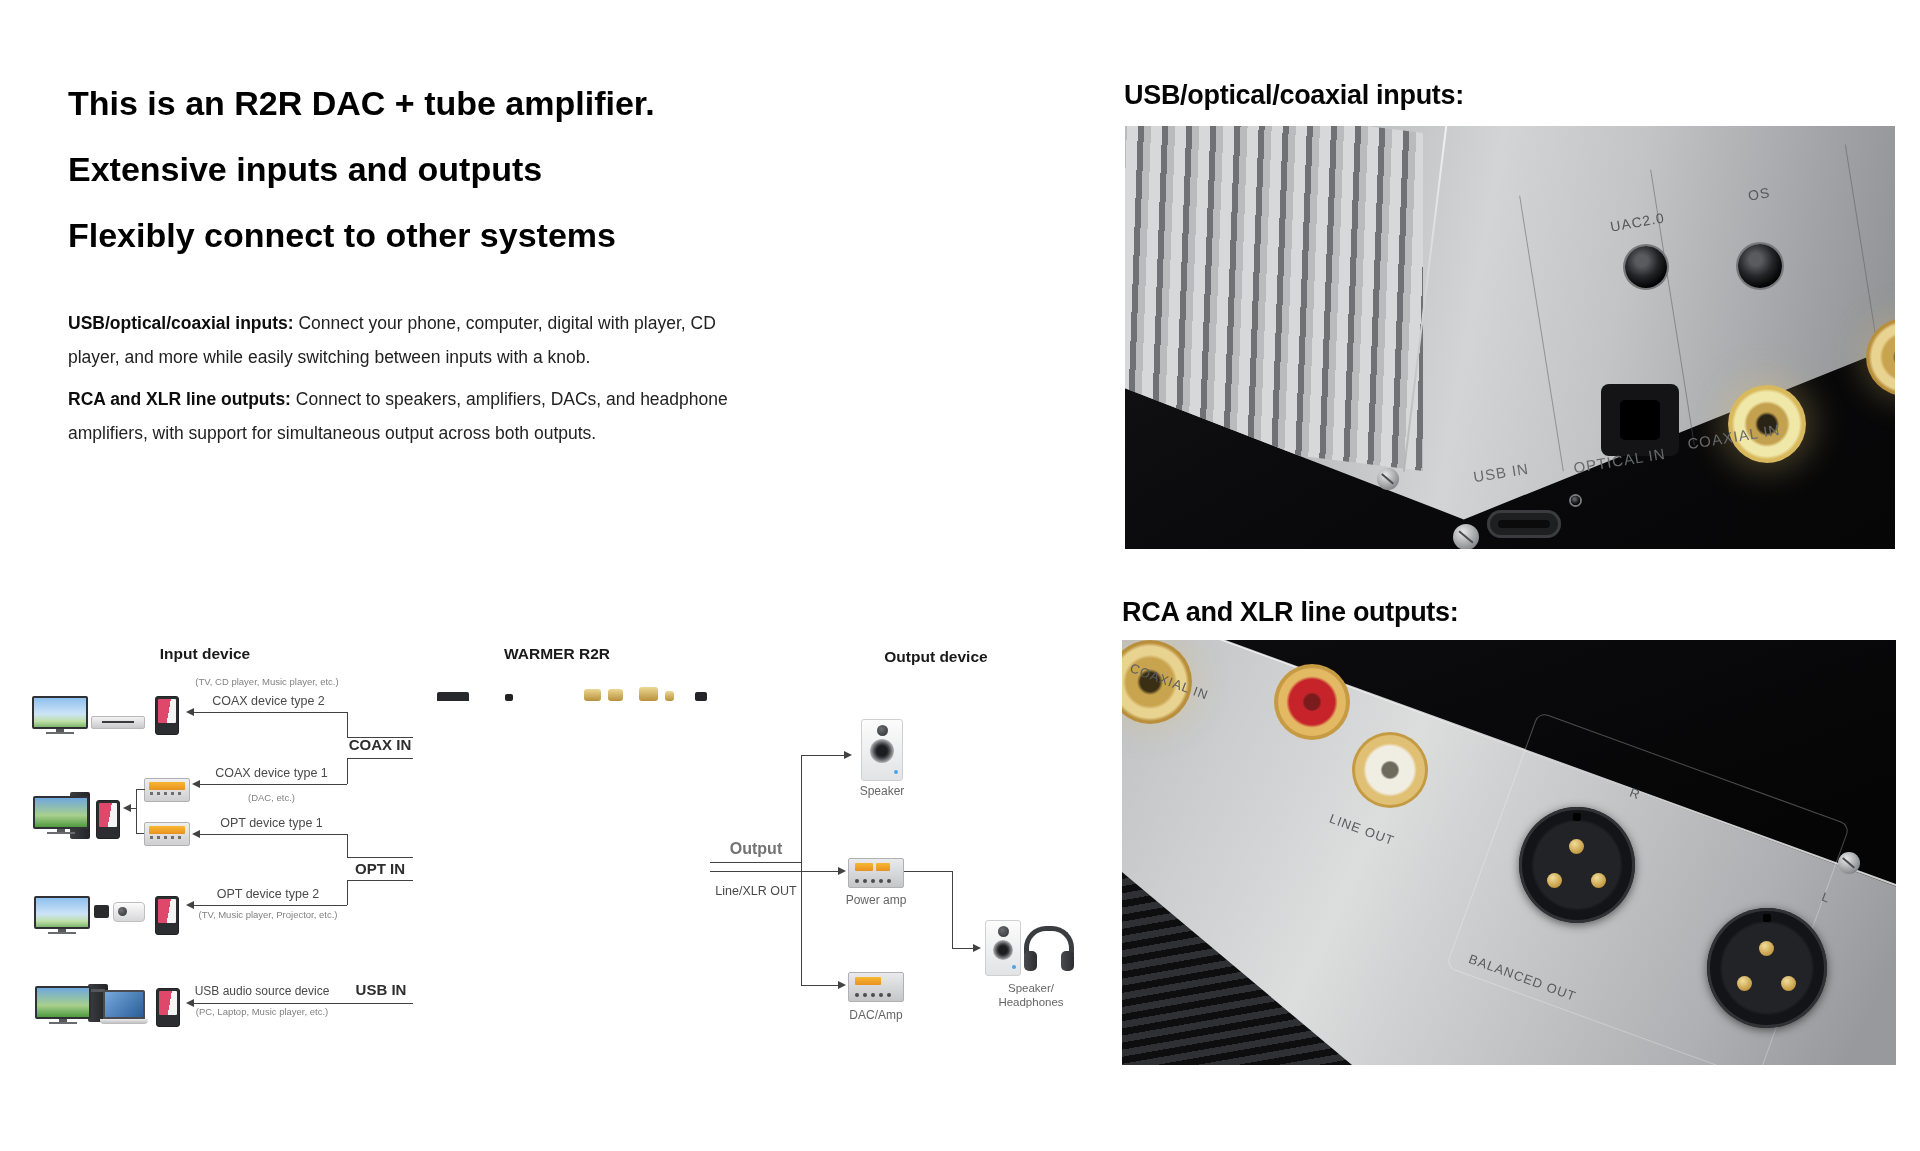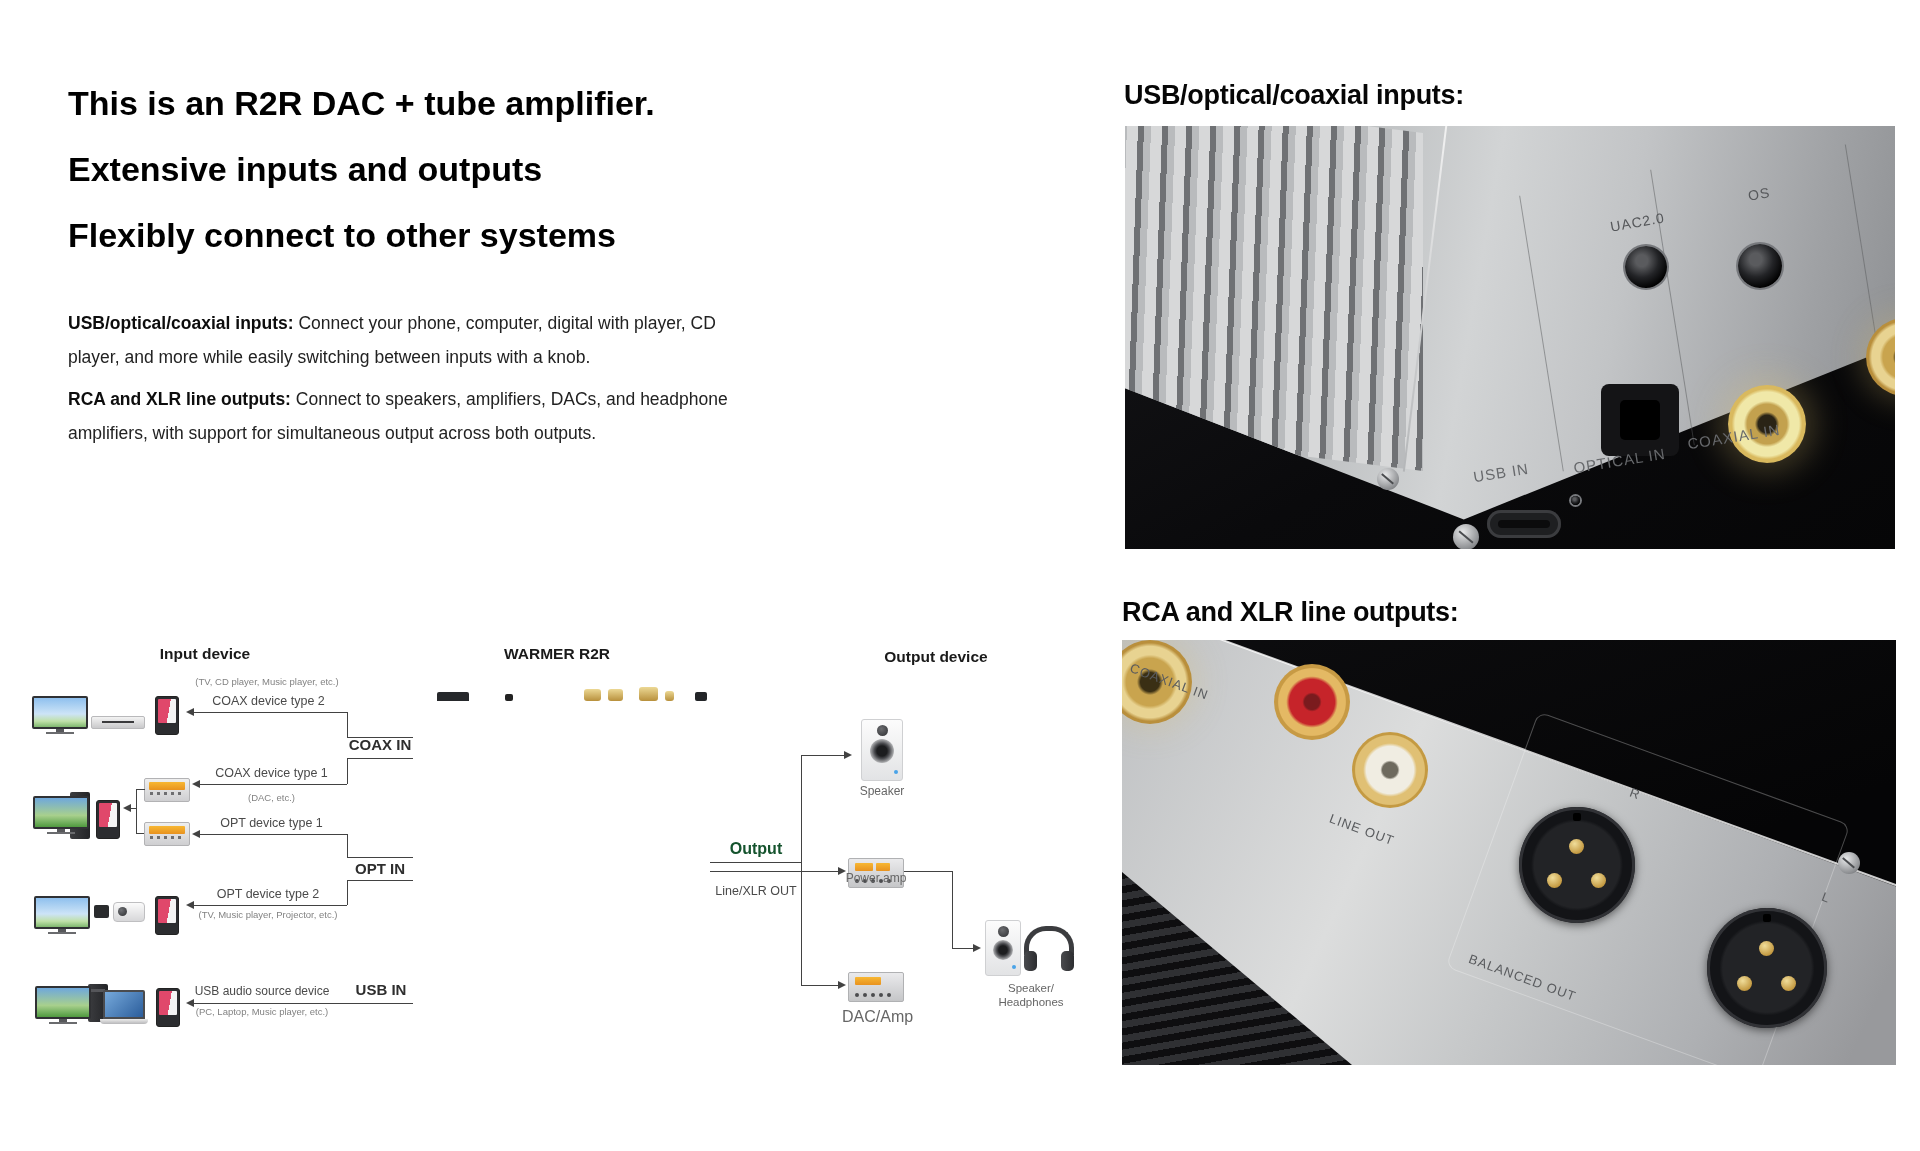--- a/index.html
+++ b/index.html
@@ -17,21 +17,21 @@
 
   
   .hl{position:absolute;height:1px;background:#424242;}
   .vl{position:absolute;width:1px;background:#424242;}
   .al{position:absolute;width:0;height:0;border:4px solid transparent;border-right:8px solid #424242;}
   .ar{position:absolute;width:0;height:0;border:4px solid transparent;border-left:8px solid #424242;}
   .colhdr{position:absolute;font-size:15.5px;font-weight:700;color:#1a1a1a;text-align:center;white-space:nowrap;}
   .dlbl{position:absolute;font-size:12.5px;color:#4a4a4a;text-align:center;white-space:nowrap;}
   .dsub{position:absolute;font-size:9.5px;color:#828282;text-align:center;white-space:nowrap;}
   .plbl{position:absolute;font-size:15px;font-weight:700;color:#2e2e2e;text-align:center;white-space:nowrap;}
-  .olbl{position:absolute;font-size:16px;font-weight:700;color:#14532d;text-align:center;white-space:nowrap;}
+  .olbl{position:absolute;font-size:16px;font-weight:700;color:#737373;text-align:center;white-space:nowrap;}
 
   
   .tv .scr{width:52px;height:29px;border:2px solid #303134;border-radius:2px;
      background:linear-gradient(180deg,#8fc0ee 0%,#cde4f7 55%,#bfe0a8 80%,#7fb86f 100%);}
   .tv .neck{margin:0 auto;width:8px;height:3px;background:#57585b;}
   .tv .base{margin:0 auto;width:28px;height:2px;background:#6a6b6e;}
   .xp .scr{background:linear-gradient(180deg,#6fa8dc 0%,#a8d08d 60%,#4f9a3f 100%);}
   .cd{width:52px;height:11px;background:linear-gradient(#f3f3f3,#c9c9cb);border:1px solid #b9b9bb;border-radius:2px;}
   .cd i{display:block;margin:4px auto 0;width:32px;height:2px;background:#3a3a3c;}
   .mp{width:22px;height:37px;background:#2c2d30;border-radius:3px;border:1px solid #222;}
@@ -360,21 +360,21 @@
       <div class="wf"></div>
       <div class="led"></div>
     </div>
   <div class="dlbl" style="left:853px;top:784px;width:58px;font-size:12px;color:#666">Speaker</div>
 
   <div class="abs amp-sm" style="left:848px;top:858px;width:54px;height:28px">
       <div class="d1"></div>
       <div class="d2"></div>
       <div class="kn"></div>
     </div>
-  <div class="dlbl" style="left:842px;top:871px;width:68px;font-size:12px;color:#666">Power amp</div>
+  <div class="dlbl" style="left:842px;top:893px;width:68px;font-size:12px;color:#666">Power amp</div>
 
   <div class="abs spk" style="left:985px;top:920px;width:34px;height:54px">
       <div class="tw"></div>
       <div class="wf" style="width:20px;height:20px"></div>
       <div class="led"></div>
     </div>
   <div class="abs hp" style="left:1024px;top:926px;width:50px;height:56px">
       <div class="band"></div>
       <div class="cups">
         <i></i>
@@ -383,15 +383,15 @@
     </div>
   <div class="dlbl" style="left:983px;top:981px;width:96px;font-size:11.5px;color:#666;line-height:14px">
     <div>Speaker/</div>
     <div>Headphones</div>
   </div>
 
   <div class="abs amp-sm" style="left:848px;top:972px;width:54px;height:28px">
       <div class="d1" style="width:26px"></div>
       <div class="kn"></div>
     </div>
-  <div class="dlbl" style="left:842px;top:1008px;width:68px;font-size:16px;color:#666">DAC/Amp</div>
+  <div class="dlbl" style="left:842px;top:1008px;width:68px;font-size:12px;color:#666">DAC/Amp</div>
 
 </div>
 
 </body></html>

